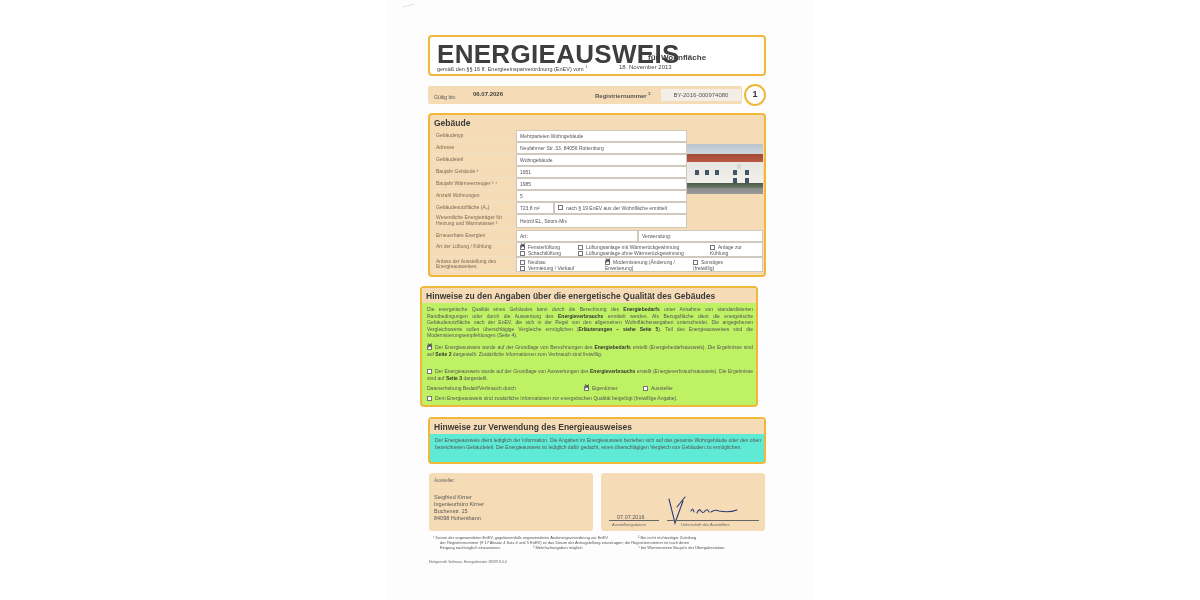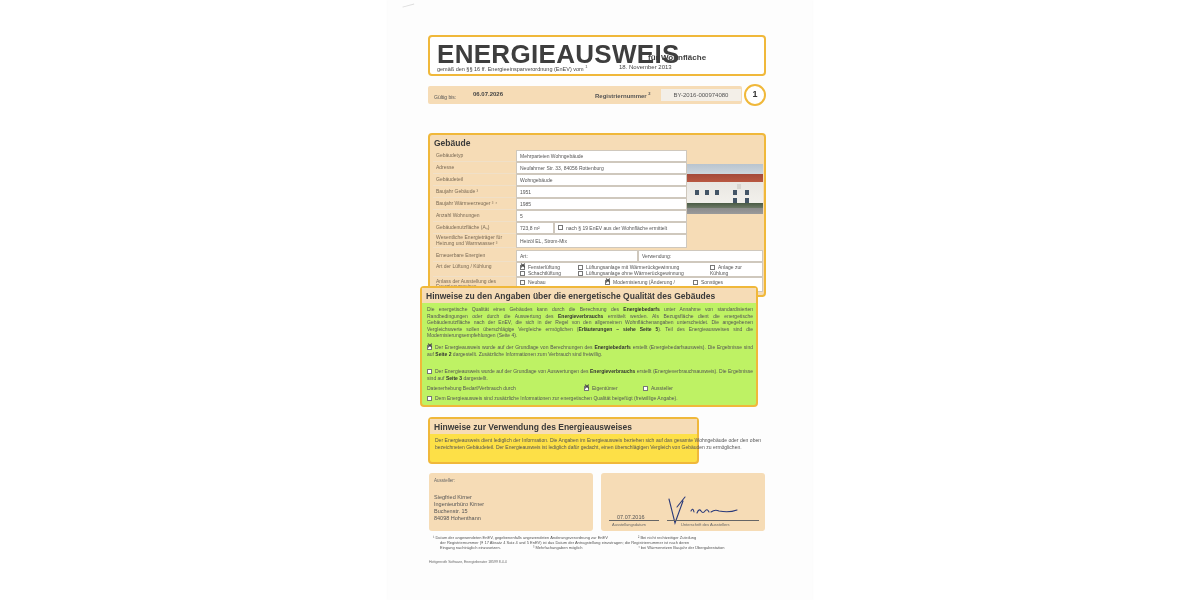--- a/index.html
+++ b/index.html
@@ -21,21 +21,21 @@
   
   .valid-bar { position: absolute; left: 40px; top: 86px; width: 314px; height: 18px; background: #f6dcb6; border-radius: 2px; }
   .valid-label { position: absolute; left: 6px; top: 8px; font-size: 5px; color: #555; }
   .valid-date { position: absolute; left: 45px; top: 5px; font-size: 6px; font-weight: bold; color: #444; }
   .reg-label { position: absolute; left: 167px; top: 5px; font-size: 6px; font-weight: bold; color: #555; }
   .reg-label .sup { font-size: 4px; vertical-align: super; }
   .reg-value { position: absolute; left: 233px; top: 3px; width: 80px; height: 12px; background: #f3efe8; font-size: 6px; color: #555; text-align: center; line-height: 12px; }
   .page-num { position: absolute; left: 356px; top: 84px; width: 22px; height: 22px; border: 2.5px solid #f0b83a; border-radius: 50%; background: #ffffff; font-size: 9px; font-weight: bold; color: #333; text-align: center; line-height: 17px; }
 
   
-  .geb-box { left: 40px; top: 113px; width: 338px; height: 164px; background: #f6dcb6; margin-top: 20px; }
+  .geb-box { left: 40px; top: 113px; width: 338px; height: 164px; background: #f6dcb6; }
   .section-title { position: absolute; left: 4px; top: 3px; font-size: 8.5px; font-weight: bold; color: #3a3a3a; }
   .geb-table { position: absolute; left: 3px; top: 15px; width: 330px; }
   .geb-row { position: absolute; left: 0; height: 12px; }
   .geb-label { position: absolute; left: 0; width: 83px; height: 100%; font-size: 5px; color: #7a6a55; padding-left: 3px; display: flex; align-items: center; line-height: 1.1; border-bottom: 0.5px solid #f0e0c8; }
   .geb-value { position: absolute; left: 83px; height: 100%; background: #ffffff; border: 0.5px solid #cfc8bd; font-size: 5px; color: #555; padding-left: 3px; display: flex; align-items: center; }
   .geb-photo { position: absolute; left: 257px; top: 29px; width: 76px; height: 50px; background: linear-gradient(#b8c4cf 0%, #cdd6dd 20%, #a54a3a 21%, #b85842 36%, #e9e7e2 37%, #f2f0ec 78%, #4d5e48 79%, #6e7a68 88%, #8d8d8d 89%, #9a9a9a 100%); }
   .geb-photo .win { position: absolute; width: 4px; height: 5px; background: #445566; }
 
   .chk { display: inline-block; width: 5px; height: 5px; border: 0.5px solid #777; margin-right: 3px; vertical-align: middle; position: relative; top: -0.5px; background: #fff; }
   .chk.x::before { content: "✕"; position: absolute; left: -1px; top: -3px; font-size: 7px; color: #444; font-weight: bold; }
@@ -43,21 +43,21 @@
   .opt { position: absolute; font-size: 5px; color: #555; line-height: 6px; }
 
   
   .hin-box { left: 32px; top: 286px; width: 338px; height: 121px; background: #bef264; }
   .hin-head { position: absolute; left: 0; top: 0; width: 100%; height: 15px; background: #f6dcb6; }
   .hin-head .section-title { top: 3px; }
   .para { position: absolute; left: 5px; width: 326px; font-size: 5px; color: #555; line-height: 6.5px; text-align: justify; }
   .para b { color: #333; }
 
   
-  .ver-box { left: 40px; top: 417px; width: 271px; height: 47px; background: #fde047; }
+  .ver-box { left: 40px; top: 417px; width: 338px; height: 47px; background: #5eead4; }
 
   
   .aus-left { position: absolute; left: 41px; top: 473px; width: 164px; height: 58px; background: #f6dcb6; border-radius: 3px; }
   .aus-right { position: absolute; left: 213px; top: 473px; width: 164px; height: 58px; background: #f6dcb6; border-radius: 3px; }
   .aus-label { position: absolute; left: 5px; top: 5px; font-size: 4.5px; color: #666; }
   .aus-addr { position: absolute; left: 5px; top: 21px; font-size: 5.5px; color: #555; line-height: 7px; }
   .aus-date { position: absolute; left: 16px; top: 41px; font-size: 5.5px; color: #555; }
   .aus-date-line { position: absolute; left: 8px; top: 47px; width: 50px; border-top: 0.5px solid #666; }
   .aus-date-cap { position: absolute; left: 11px; top: 49px; font-size: 4px; color: #666; }
   .aus-sig-line { position: absolute; left: 66px; top: 47px; width: 92px; border-top: 0.5px solid #666; }

